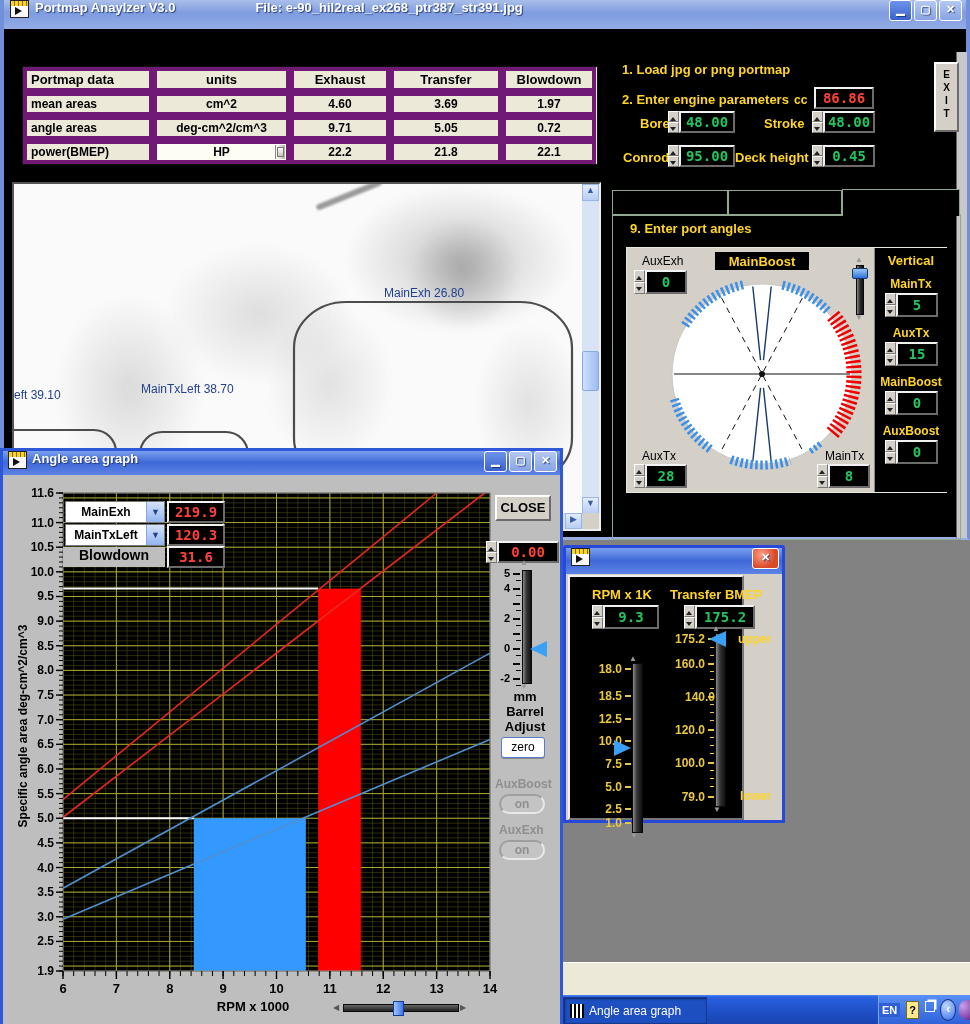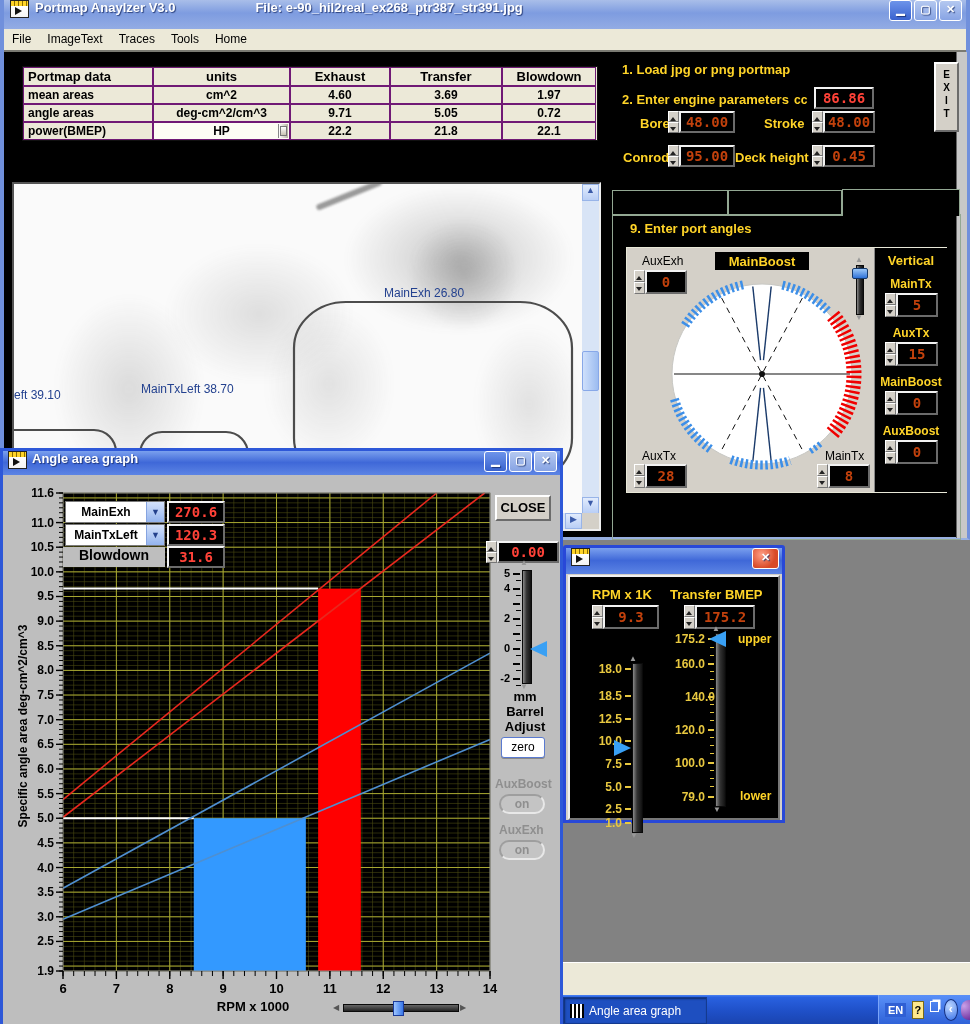--- a/index.html
+++ b/index.html
@@ -20,34 +20,34 @@
           border:1px solid #222;position:relative;}
   .lvicon:before{content:"";position:absolute;left:0;top:0;right:0;height:5px;
           background:repeating-linear-gradient(90deg,#ffd428 0 3px,#8a6d00 3px 4px);}
   .lvicon:after{content:"";position:absolute;left:4px;top:6px;
           border:4px solid transparent;border-left:7px solid #111;}
   
   .menu-item{display:inline-block;padding:3px 8px;font-size:12px;color:#000;cursor:default;}
   
   .tbl{border:1px solid #111;background:#ece9d8;}
   .trow{display:grid;grid-template-columns:130px 137px 100px 112px 94px;}
-  .tcell{border:1px solid #701a75;font-size:12px;color:#000;padding:1px 4px;
+  .tcell{border:4px solid #701a75;font-size:12px;color:#000;padding:1px 4px;
          display:flex;align-items:center;justify-content:center;font-weight:bold;}
   .tcell.lbl{justify-content:flex-start;}
   .thead .tcell{font-size:13px;}
   .unit-dd{background:#fdfdf4;position:relative;}
   .unit-dd .ddbar{position:absolute;right:1px;top:1px;bottom:1px;width:9px;
         background:linear-gradient(90deg,#fff,#b8b4a4);border-left:1px solid #888;}
   .unit-dd .ddbar i{position:absolute;left:1px;right:1px;top:2px;height:8px;
         background:linear-gradient(180deg,#fff,#c8c4b4);border:1px solid #777;}
   
   .dig{background:#000;border:2px solid;border-color:#f2f2f2 #6b6b6b #6b6b6b #f2f2f2;
        font-family:"DejaVu Sans Mono",monospace;font-weight:bold;font-size:14px;
        display:flex;align-items:center;justify-content:center;letter-spacing:0;}
-  .dig.g{color:#c2410c;} .dig.r{color:#ff4238;}
+  .dig.g{color:#22c55e;} .dig.r{color:#ff4238;}
   .ud{display:flex;flex-direction:column;width:11px;}
   .ud b{flex:1;background:#d4d0c8;border:1px solid;border-color:#fff #777 #777 #fff;position:relative;}
   .ud b.up:after{content:"";position:absolute;left:1px;top:2px;border:3px solid transparent;border-bottom:4px solid #222;}
   .ud b.dn:after{content:"";position:absolute;left:1px;top:4px;border:3px solid transparent;border-top:4px solid #222;}
   .spin{display:flex;}
   
   .btn3d{background:#d4d0c8;border:2px solid;border-color:#fff #6b6b6b #6b6b6b #fff;
          color:#000;font-weight:bold;text-align:center;}
   .pill{border:2px solid;border-color:#9e9e9e #e8e8e8 #e8e8e8 #9e9e9e;border-radius:10px;
         color:#8f8f8f;font-weight:bold;font-size:12px;text-align:center;background:#c4c4c4;}
@@ -89,21 +89,21 @@
   <div class="abs" style="left:555px;top:995px;width:415px;height:29px;
               background:linear-gradient(180deg,#4a82f4 0%,#2961e0 8%,#1f50c8 55%,#1a44b0 100%);">
     <div id="taskbtns" class="abs" style="left:8px;top:2px;display:flex;gap:9px;">
         <div class="taskbtn" style="background: rgb(30, 79, 192); border: 1px solid rgb(20, 58, 142); box-shadow: rgb(14, 42, 106) 1px 1px 2px inset; width: 130px;">
           <span class="abs" style="position: static; width: 14px; height: 14px; margin-right: 5px; flex: 0 0 auto; background: repeating-linear-gradient(90deg, rgb(0, 0, 0) 0px, rgb(0, 0, 0) 2px, rgb(255, 255, 255) 2px, rgb(255, 255, 255) 4px);"></span>
           <span>Angle area graph</span>
         </div>
       </div>
     <div class="abs" style="left:323px;top:0;width:92px;height:29px;background:linear-gradient(180deg,#5a90f8,#2f62d8);
                 border-left:1px solid #7aa4f8;display:flex;align-items:center;">
-      <span style="color:#fff;font-size:11px;font-weight:bold;margin-left:6px;background:#2f5fd4;padding:1px 3px;">EN</span>
+      <span style="color:#fff;font-size:11px;font-weight:bold;background:#2f5fd4;padding:1px 3px;">EN</span>
       <span style="margin-left:6px;width:15px;height:16px;background:#ffe98c;border:1px solid #7a6a18;
                    color:#000;font-weight:bold;font-size:11px;text-align:center;line-height:16px;">?</span>
       <span style="margin-left:6px;width:11px;height:9px;border:1px solid #fff;box-shadow:2px -2px 0 -0.5px #fff;position:relative;top:-3px;"></span>
       <span style="margin-left:5px;width:20px;height:20px;border-radius:50%;border:1px solid #16307e;
                    background:radial-gradient(circle at 35% 30%,#bcd6ff,#3a72e8);color:#fff;font-weight:bold;
                    font-size:12px;text-align:center;line-height:19px;">‹</span>
       <span style="margin-left:3px;width:16px;height:20px;border-radius:8px 0 0 8px;background:radial-gradient(circle at 30% 30%,#c9a0e8,#6a2a9a);"></span>
     </div>
   </div>
 
@@ -113,21 +113,20 @@
     <div class="titlebar tb-main abs" style="left:0;top:0;width:962px;height:29px;">
       <span class="lvicon" style="margin:0 6px;"></span>
       <span>Portmap Anaylzer V3.0</span>
       <span style="margin-left:80px;">File: e-90_hil2real_ex268_ptr387_str391.jpg</span>
       <span style="flex:1"></span>
       <span class="capbtn min">▁</span>
       <span class="capbtn">▢</span>
       <span class="capbtn" style="margin-right:4px;">✕</span>
     </div>
 
-    <div class="abs" id="menubar" style="left:0;top:29px;width:962px;height:21px;background:#ece9d8;border-bottom:2px solid #7a7a72;"><span class="menu-item">File</span><span class="menu-item">ImageText</span><span class="menu-item">Traces</span><span class="menu-item">Tools</span><span class="menu-item">Home</span></div>
 
     <div class="abs tbl" id="datatable" style="left:18px;top:66px;width:574px;">
         <div class="trow thead">
           <div class="tcell lbl">Portmap data</div>
           <div class="tcell">units</div>
           <div class="tcell">Exhaust</div>
           <div class="tcell">Transfer</div>
           <div class="tcell">Blowdown</div>
         </div>
         <div class="trow">
@@ -721,21 +720,21 @@
         <text x="487" y="516" text-anchor="middle" font-size="13" font-weight="bold" font-family="Liberation Sans,sans-serif" fill="#000">14</text>
       </svg>
 
     <div class="abs" style="left:-140px;top:268px;width:320px;text-align:center;transform:rotate(-90deg);
                 font-weight:bold;font-size:12px;color:#000;">Specific angle area  deg-cm^2/cm^3</div>
 
     <div class="abs combo" style="left:62px;top:50px;width:100px;height:22px;box-sizing:border-box;">
       <span class="txt">MainExh</span>
         <span class="arr">▼</span>
     </div>
-    <div class="abs dig r" style="left:164px;top:50px;width:54px;height:18px;">270.6</div>
+    <div class="abs dig r" style="left:164px;top:50px;width:54px;height:18px;">219.9</div>
     <div class="abs combo" style="left:62px;top:73px;width:100px;height:22px;box-sizing:border-box;">
       <span class="txt">MainTxLeft</span>
         <span class="arr">▼</span>
     </div>
     <div class="abs dig r" style="left:164px;top:73px;width:54px;height:18px;">120.3</div>
     <div class="abs" style="left:60px;top:96px;width:102px;height:20px;background:#bebebe;text-align:center;font-weight:bold;font-size:14px;color:#000;">Blowdown</div>
     <div class="abs dig r" style="left:164px;top:95px;width:54px;height:18px;">31.6</div>
 
     <div class="abs btn3d" style="left:492px;top:44px;width:52px;height:22px;font-size:13px;line-height:22px;">CLOSE</div>
 
@@ -793,21 +792,21 @@
       <span class="abs" style="left:127px;top:2px;font-size:8px;color:#555;">▶</span>
     </div>
   </div>
 
   <div class="abs" style="left:563px;top:545px;width:222px;height:278px;background:#d4d0c8;border:3px solid #2848d8;border-radius:3px 3px 0 0;box-sizing:border-box;">
     <div class="titlebar tb-blue abs" style="left:0;top:0;width:216px;height:26px;">
       <span class="lvicon" style="margin:0 5px;"></span>
       <span style="flex:1"></span>
       <span class="capbtn" style="margin-right:3px;width:25px;background:radial-gradient(circle at 35% 30%,#ff9f86,#d94a28 65%);">✕</span>
     </div>
-    <div class="abs" style="left:2px;top:27px;width:212px;height:245px;background:#000;border:2px solid;border-color:#f0f0f0 #777 #777 #f0f0f0;box-sizing:border-box;">
+    <div class="abs" style="left:2px;top:27px;width:176px;height:245px;background:#000;border:2px solid;border-color:#f0f0f0 #777 #777 #f0f0f0;box-sizing:border-box;">
       <div class="abs yel" style="left:22px;top:10px;">RPM x 1K</div>
       <div class="abs yel" style="left:100px;top:10px;">Transfer BMEP</div>
       <div class="abs spin" style="left:22px;top:28px;">
         <span class="ud">
             <b class="up"></b>
             <b class="dn"></b>
           </span>
         <span class="dig g" style="width:52px;height:20px;">9.3</span>
       </div>
       <div class="abs spin" style="left:114px;top:28px;">

